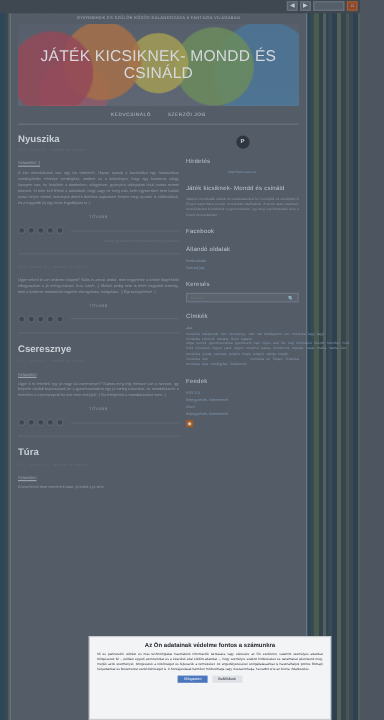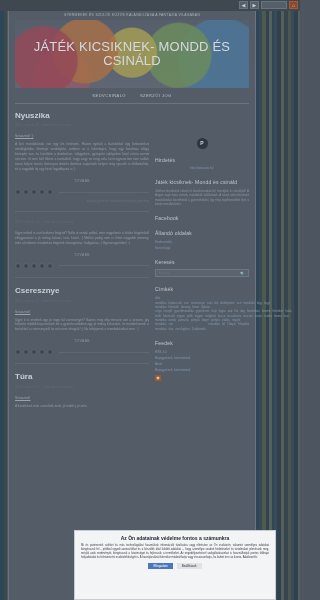--- a/index.html
+++ b/index.html
@@ -85,21 +85,21 @@
   }
   
   #nav {
     display: flex; justify-content: center; gap: 14px;
     padding: 5px 0 5px; font-size: 4px; letter-spacing: .45px;
     color: #b9c0c9;
   }
   #nav .nav-item { white-space: nowrap; }
   #main-divider { height: 1px; background: #6b7480; margin: 0 6px; }
   
-  #cols { display: flex; padding: 0 6px; align-items: center; }
+  #cols { display: flex; padding: 0 6px; }
   #posts { width: 142px; padding-top: 7px; }
   #sidebar { width: 100px; padding: 7px 0 0 6px; }
   
   .post { margin-bottom: 6px; }
   .post-title { font-size: 8px; color: #c9ced5; line-height: 1.2; margin-bottom: 3px; }
   .post-meta { font-size: 3.2px; color: #646c78; letter-spacing: .2px; margin-bottom: 7px; }
   .post-lead { font-size: 3.4px; color: #9aa1ab; margin-bottom: 4px; text-decoration: underline; }
   .post-body {
     font-size: 3.2px; line-height: 1.55; color: #949ba6;
     text-align: justify; margin-bottom: 6px;

